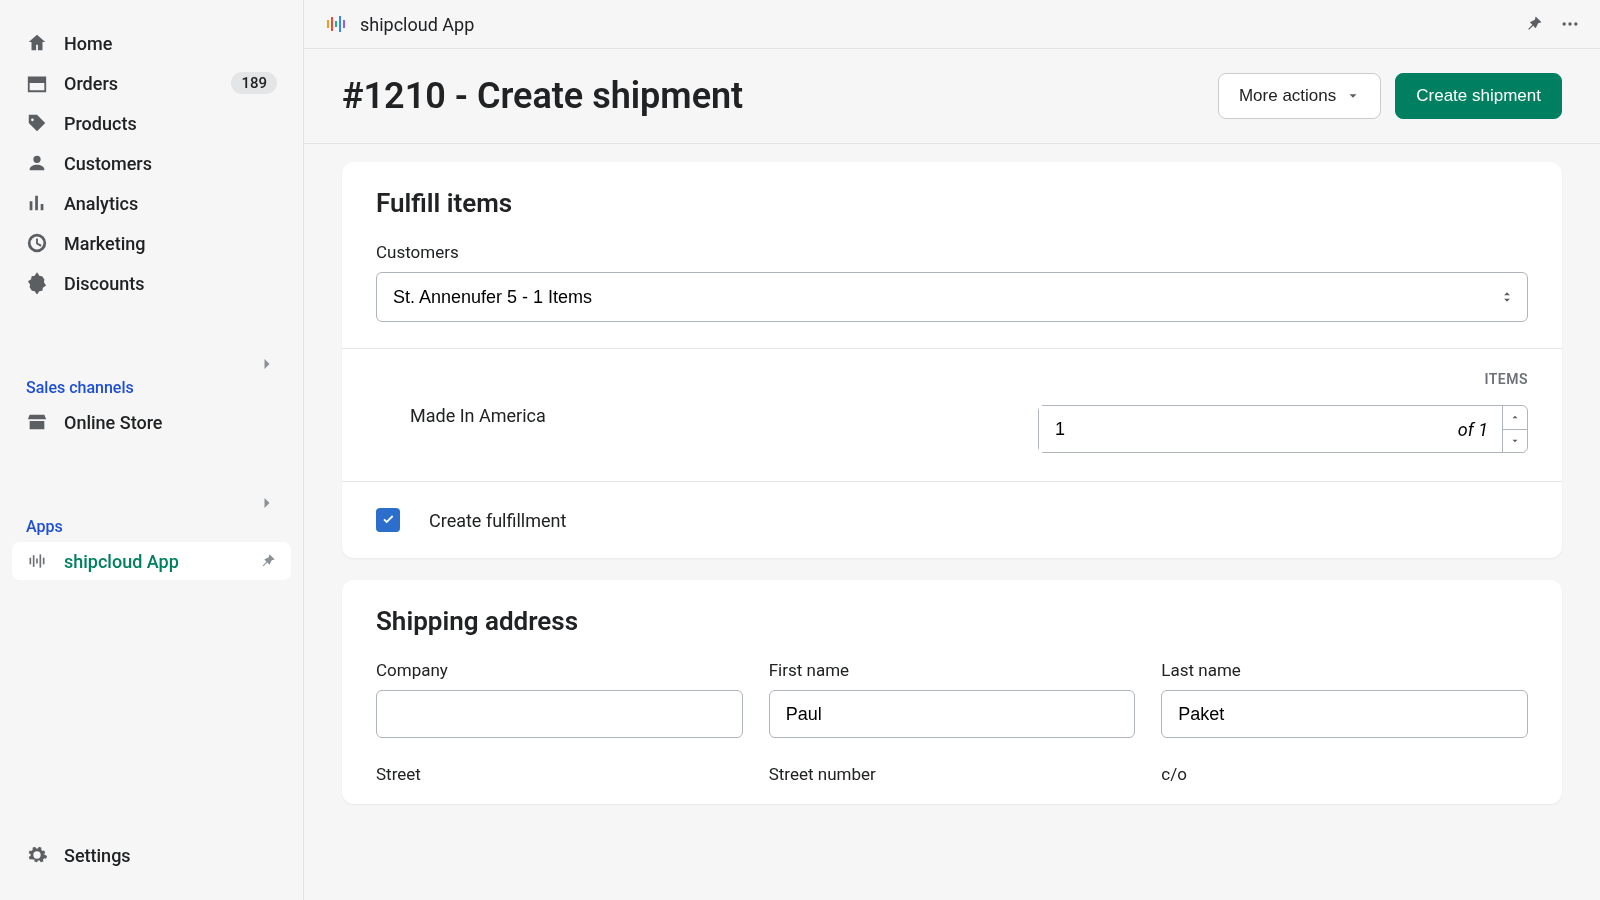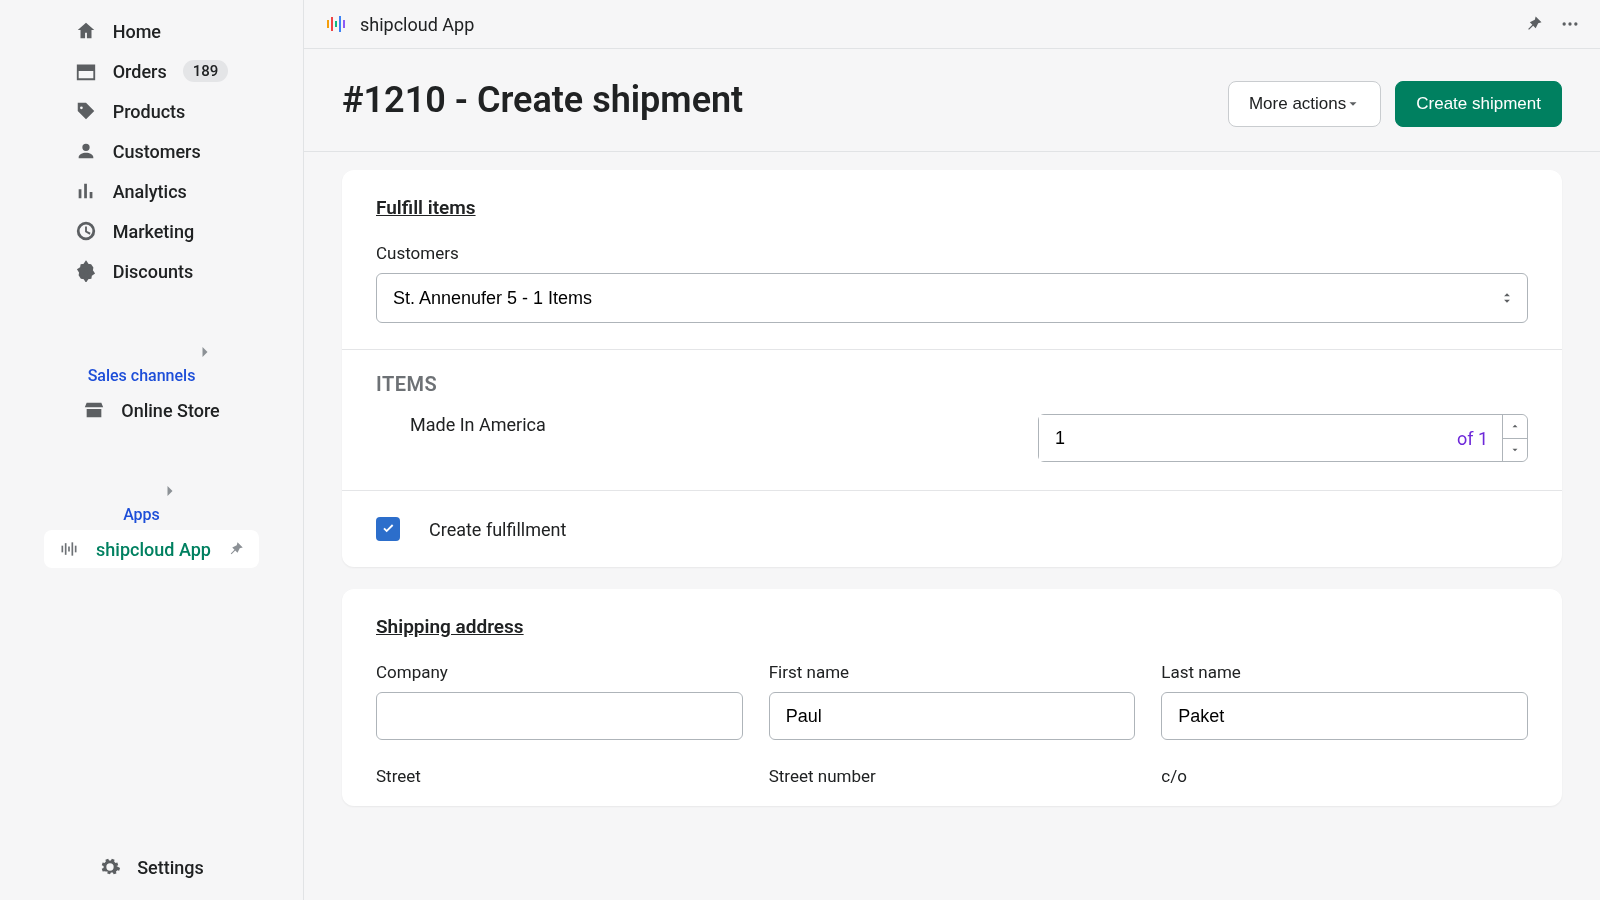--- a/index.html
+++ b/index.html
@@ -14,22 +14,21 @@
       display: flex;
       height: 900px;
       width: 1600px;
     }
     
     .sidebar {
       width: 303px;
       background: #f6f6f7;
       display: flex;
       flex-direction: column;
-      padding: 12px 0;
-      align-items: center;
+      padding: 24px 0;
     }
     .nav-list { list-style: none; padding: 0 12px; }
     .nav-item {
       display: flex;
       align-items: center;
       padding: 8px 14px;
       border-radius: 8px;
       cursor: pointer;
       margin-bottom: 2px;
       gap: 16px;
@@ -137,23 +136,22 @@
       font-size: 36px;
       font-weight: 600;
       color: #202223;
     }
     .header-actions { display:flex; gap: 14px; }
     .btn {
       border-radius: 8px;
       font-size: 17px;
       padding: 12px 20px;
       cursor: pointer;
-      display:flex; align-items:center; 
+      display:flex; align-items:center; gap:10px;
       font-weight: 500;
-      margin-top: 8px;
     }
     .btn-secondary {
       background: #fff;
       border: 1px solid #c9cccf;
       color: #202223;
     }
     .btn-primary {
       background: #008060;
       border: 1px solid #008060;
       color: #fff;
@@ -167,47 +165,48 @@
       flex:1;
     }
     .card {
       background: #fff;
       border-radius: 12px;
       box-shadow: 0 1px 2px rgba(0,0,0,0.06);
       margin-bottom: 22px;
       overflow: hidden;
     }
     .card-pad { padding: 26px 34px; }
-    .section-title { font-size: 19px; font-weight:600; margin-bottom: 24px; text-decoration: underline; }
+    .section-title { font-size: 26px; font-weight:600; margin-bottom: 24px; }
     .label { font-size: 17px; color:#202223; margin-bottom: 10px; display:block; }
     .select-wrap {
       position: relative;
     }
     .select {
       width: 100%;
       border: 1px solid #aeb4b9;
       border-radius: 6px;
       padding: 14px 16px;
       font-size: 18px;
       background: #fff;
       appearance: none;
       cursor: pointer;
     }
     .select-caret {
       position:absolute; right:14px; top:50%; transform:translateY(-50%);
       width: 14px; height:18px; fill:#5c5f62; pointer-events:none;
     }
     .items-subheader {
-      font-size: 20px;
+      font-size: 14px;
       font-weight: 600;
       letter-spacing: 0.5px;
       color: #6d7175;
       text-transform: uppercase;
       padding: 22px 34px 18px 34px;
       border-top: 1px solid #e4e5e7;
+      text-align: right;
     }
     .item-row {
       display:flex;
       align-items:flex-start;
       padding: 0 34px 28px 34px;
       gap: 20px;
       border-bottom: 1px solid #e4e5e7;
     }
     .item-name { flex:1; font-size:18px; padding-left: 34px;}
     .qty-box {
@@ -221,23 +220,24 @@
     .qty-input {
       border: none;
       outline: none;
       font-size: 18px;
       padding: 0 16px;
       flex:1;
       height:100%;
     }
     .qty-suffix {
       padding: 0 14px;
-      color: #6d28d9;
+      color: #000000;
       font-size: 18px;
       white-space: nowrap;
+      font-style: italic;
     }
     .stepper {
       display:flex;
       flex-direction:column;
       border-left: 1px solid #aeb4b9;
       height:100%;
     }
     .step-btn {
       width: 24px;
       flex:1;

